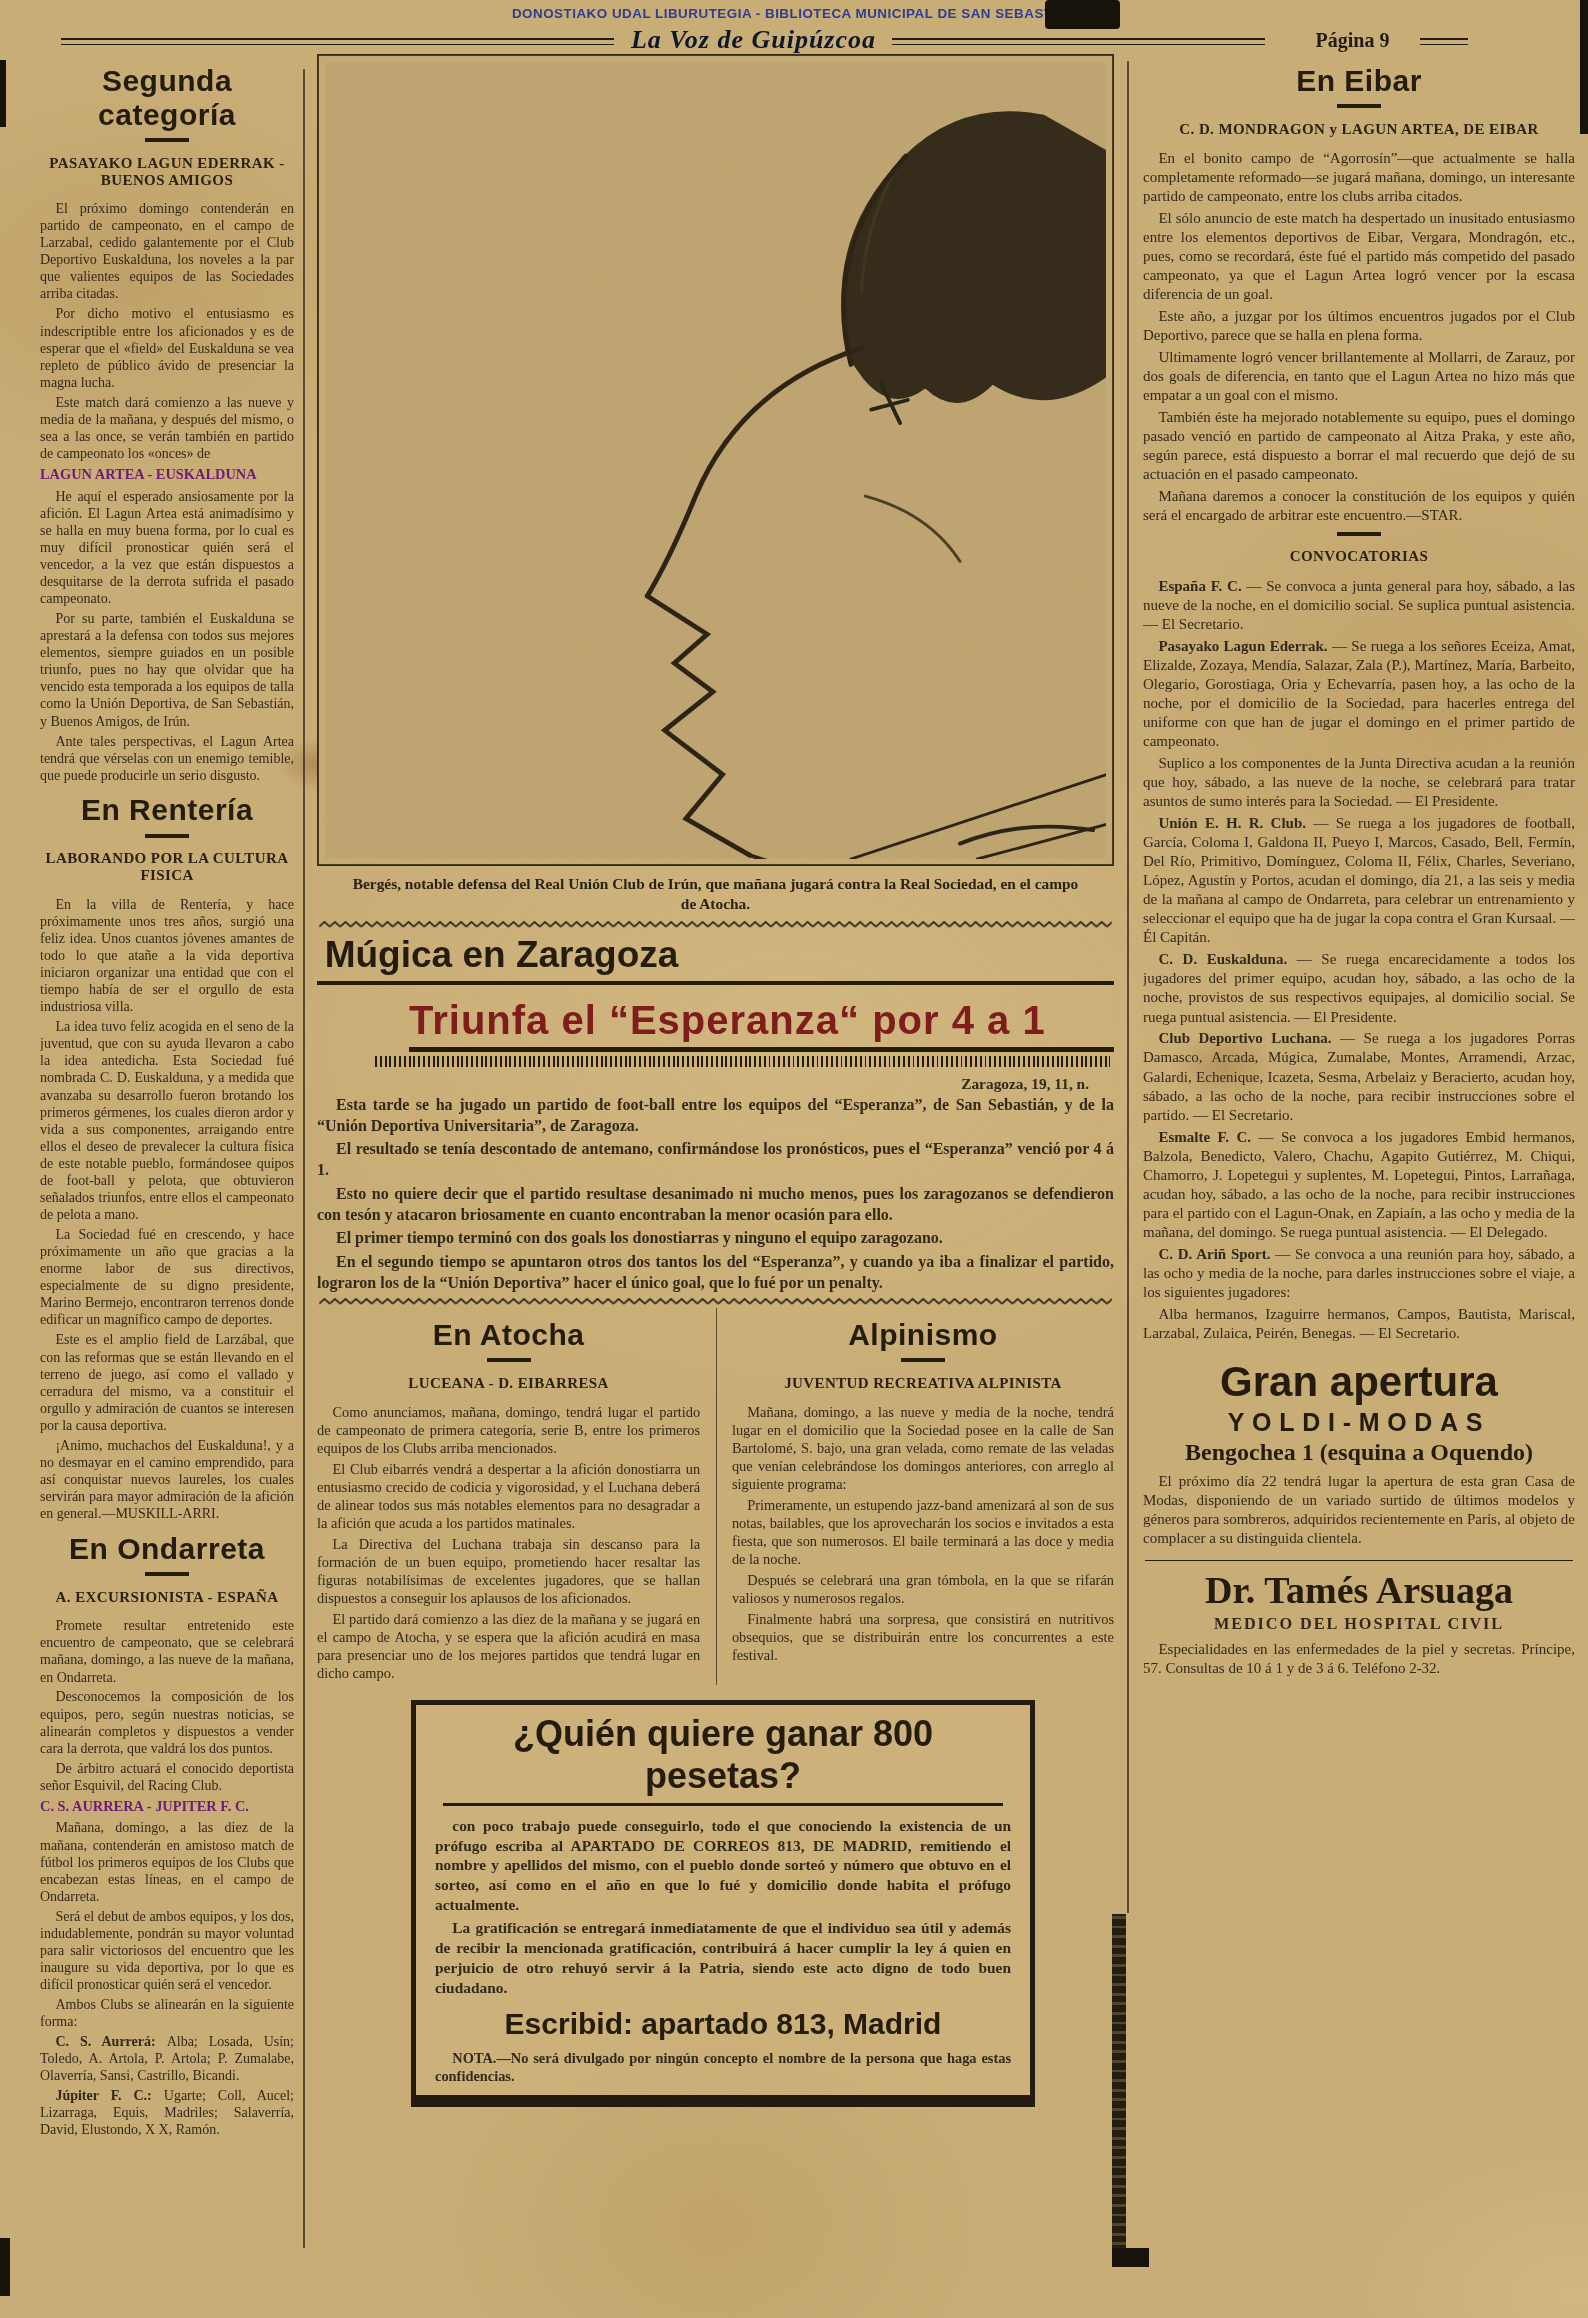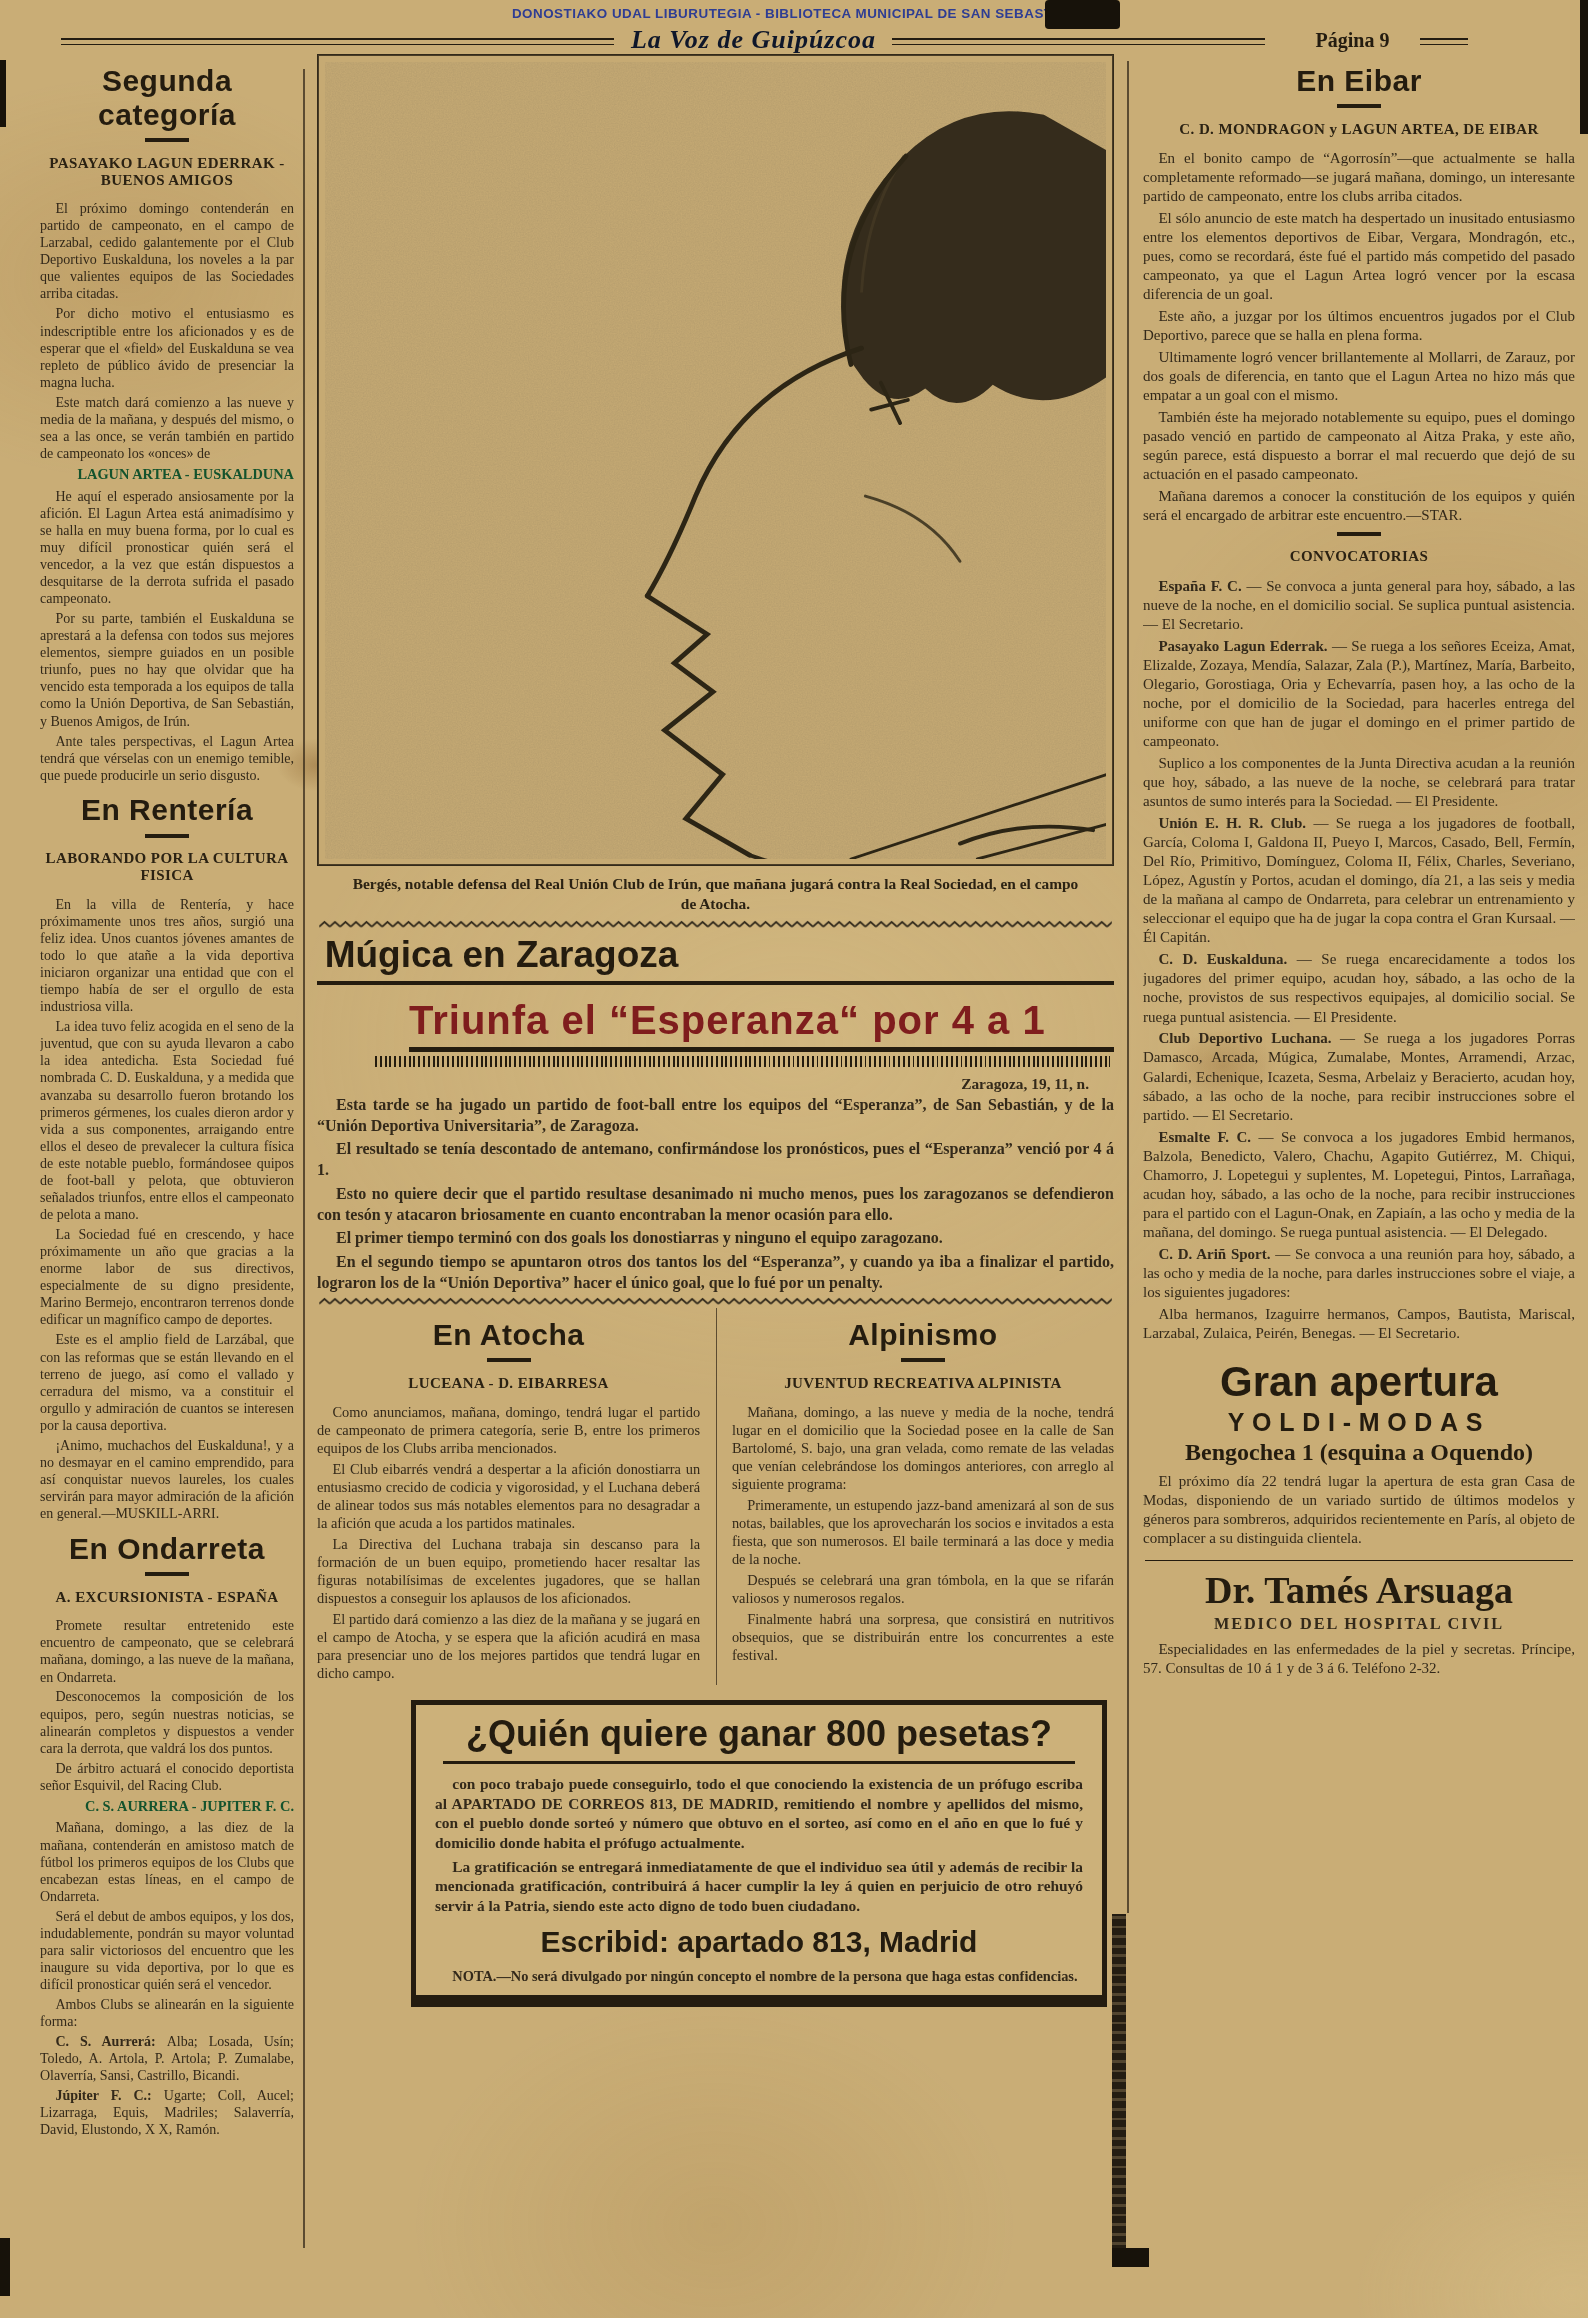--- a/index.html
+++ b/index.html
@@ -50,21 +50,21 @@
   .col-left{left:40px;width:254px;}
   .col-mid{left:317px;width:797px;}
   .col-right{left:1143px;width:432px;}
 
   .h-col{font-family:"Liberation Sans",sans-serif;font-weight:bold;color:#241c0f;
     font-size:30px;text-align:center;margin:9.6px 0 1.9px;letter-spacing:0.5px;}
   .h-big{font-size:38px;margin-top:15.4px;}
   .tdiv{width:44px;height:3.8px;background:#241c0f;margin:6.7px auto 12.5px;}
   .subhead{font-weight:bold;font-size:15px;text-align:center;margin:0 0 11.5px;
     letter-spacing:0.4px;color:#2b2213;}
-  .crosshead{font-weight:bold;font-size:14.4px;text-align:right;margin:3.8px 0 4.8px;color:#14532d;}
+  .crosshead{font-weight:bold;font-size:14.4px;text-align:left;margin:3.8px 0 4.8px;color:#701a75;}
   .para{margin:0 0 2.9px;text-indent:15.4px;font-size:14px;line-height:1.22;hyphens:auto;}
   .col-right .para{font-size:15px;line-height:1.27;}
 
   
   .photo-frame{border:1.9px solid #332a1a;box-shadow:0 0 0 3.8px rgba(51,42,26,.0), inset 0 0 0 1px #4a3d26;
     padding:6.7px;background:#c6aa73;}
   .photo-frame svg{display:block;width:100%;height:797px;}
   .caption{font-weight:bold;font-size:15.4px;text-align:center;line-height:1.3;
     margin:7.7px 29px 5.8px;color:#2b2213;}
 
@@ -82,21 +82,21 @@
   .dateline{font-weight:bold;font-size:15.4px;text-align:right;margin:0 25px 1.9px 0;}
   .mid-para{margin:0 0 2.9px;text-indent:19px;font-size:16px;line-height:1.3;font-weight:bold;hyphens:auto;}
 
   .subcols{display:flex;margin-top:1.9px;}
   .subcol{width:50%;box-sizing:border-box;}
   .subcol-l{padding-right:15.4px;}
   .subcol-r{padding-left:15.4px;border-left:1.9px solid rgba(48,38,22,.72);}
   .subcol .para{font-size:14.4px;line-height:1.25;}
 
   
-  .adbox{box-sizing:border-box;margin:15.4px 0 0 94px;width:696px;
+  .adbox{box-sizing:border-box;margin:15.4px 0 0 94px;width:624px;
     border:5.8px solid #241c10;border-bottom:12.5px solid #241c10;
     padding:7.7px 19px 5.8px;background:rgba(215,190,135,.25);}
   .ad-title{font-family:"Liberation Sans",sans-serif;font-weight:bold;font-size:36px;
     color:#241c0f;text-align:center;margin:0 7.7px 9.6px;padding-bottom:6.7px;border-bottom:3.8px solid #241c0f;}
   .ad-para{margin:0 0 3.8px;text-indent:17.3px;font-size:15.4px;line-height:1.28;font-weight:bold;hyphens:auto;}
   .ad-cta{font-family:Liberation Sans, sans-serif;font-weight:bold;font-size:30px;
     color:#241c0f;text-align:center;margin:9.6px 0 7.7px;}
   .ad-nota{font-size:14.4px;font-weight:bold;text-indent:17.3px;margin:0 0 3.8px;line-height:1.28;}
 
   

